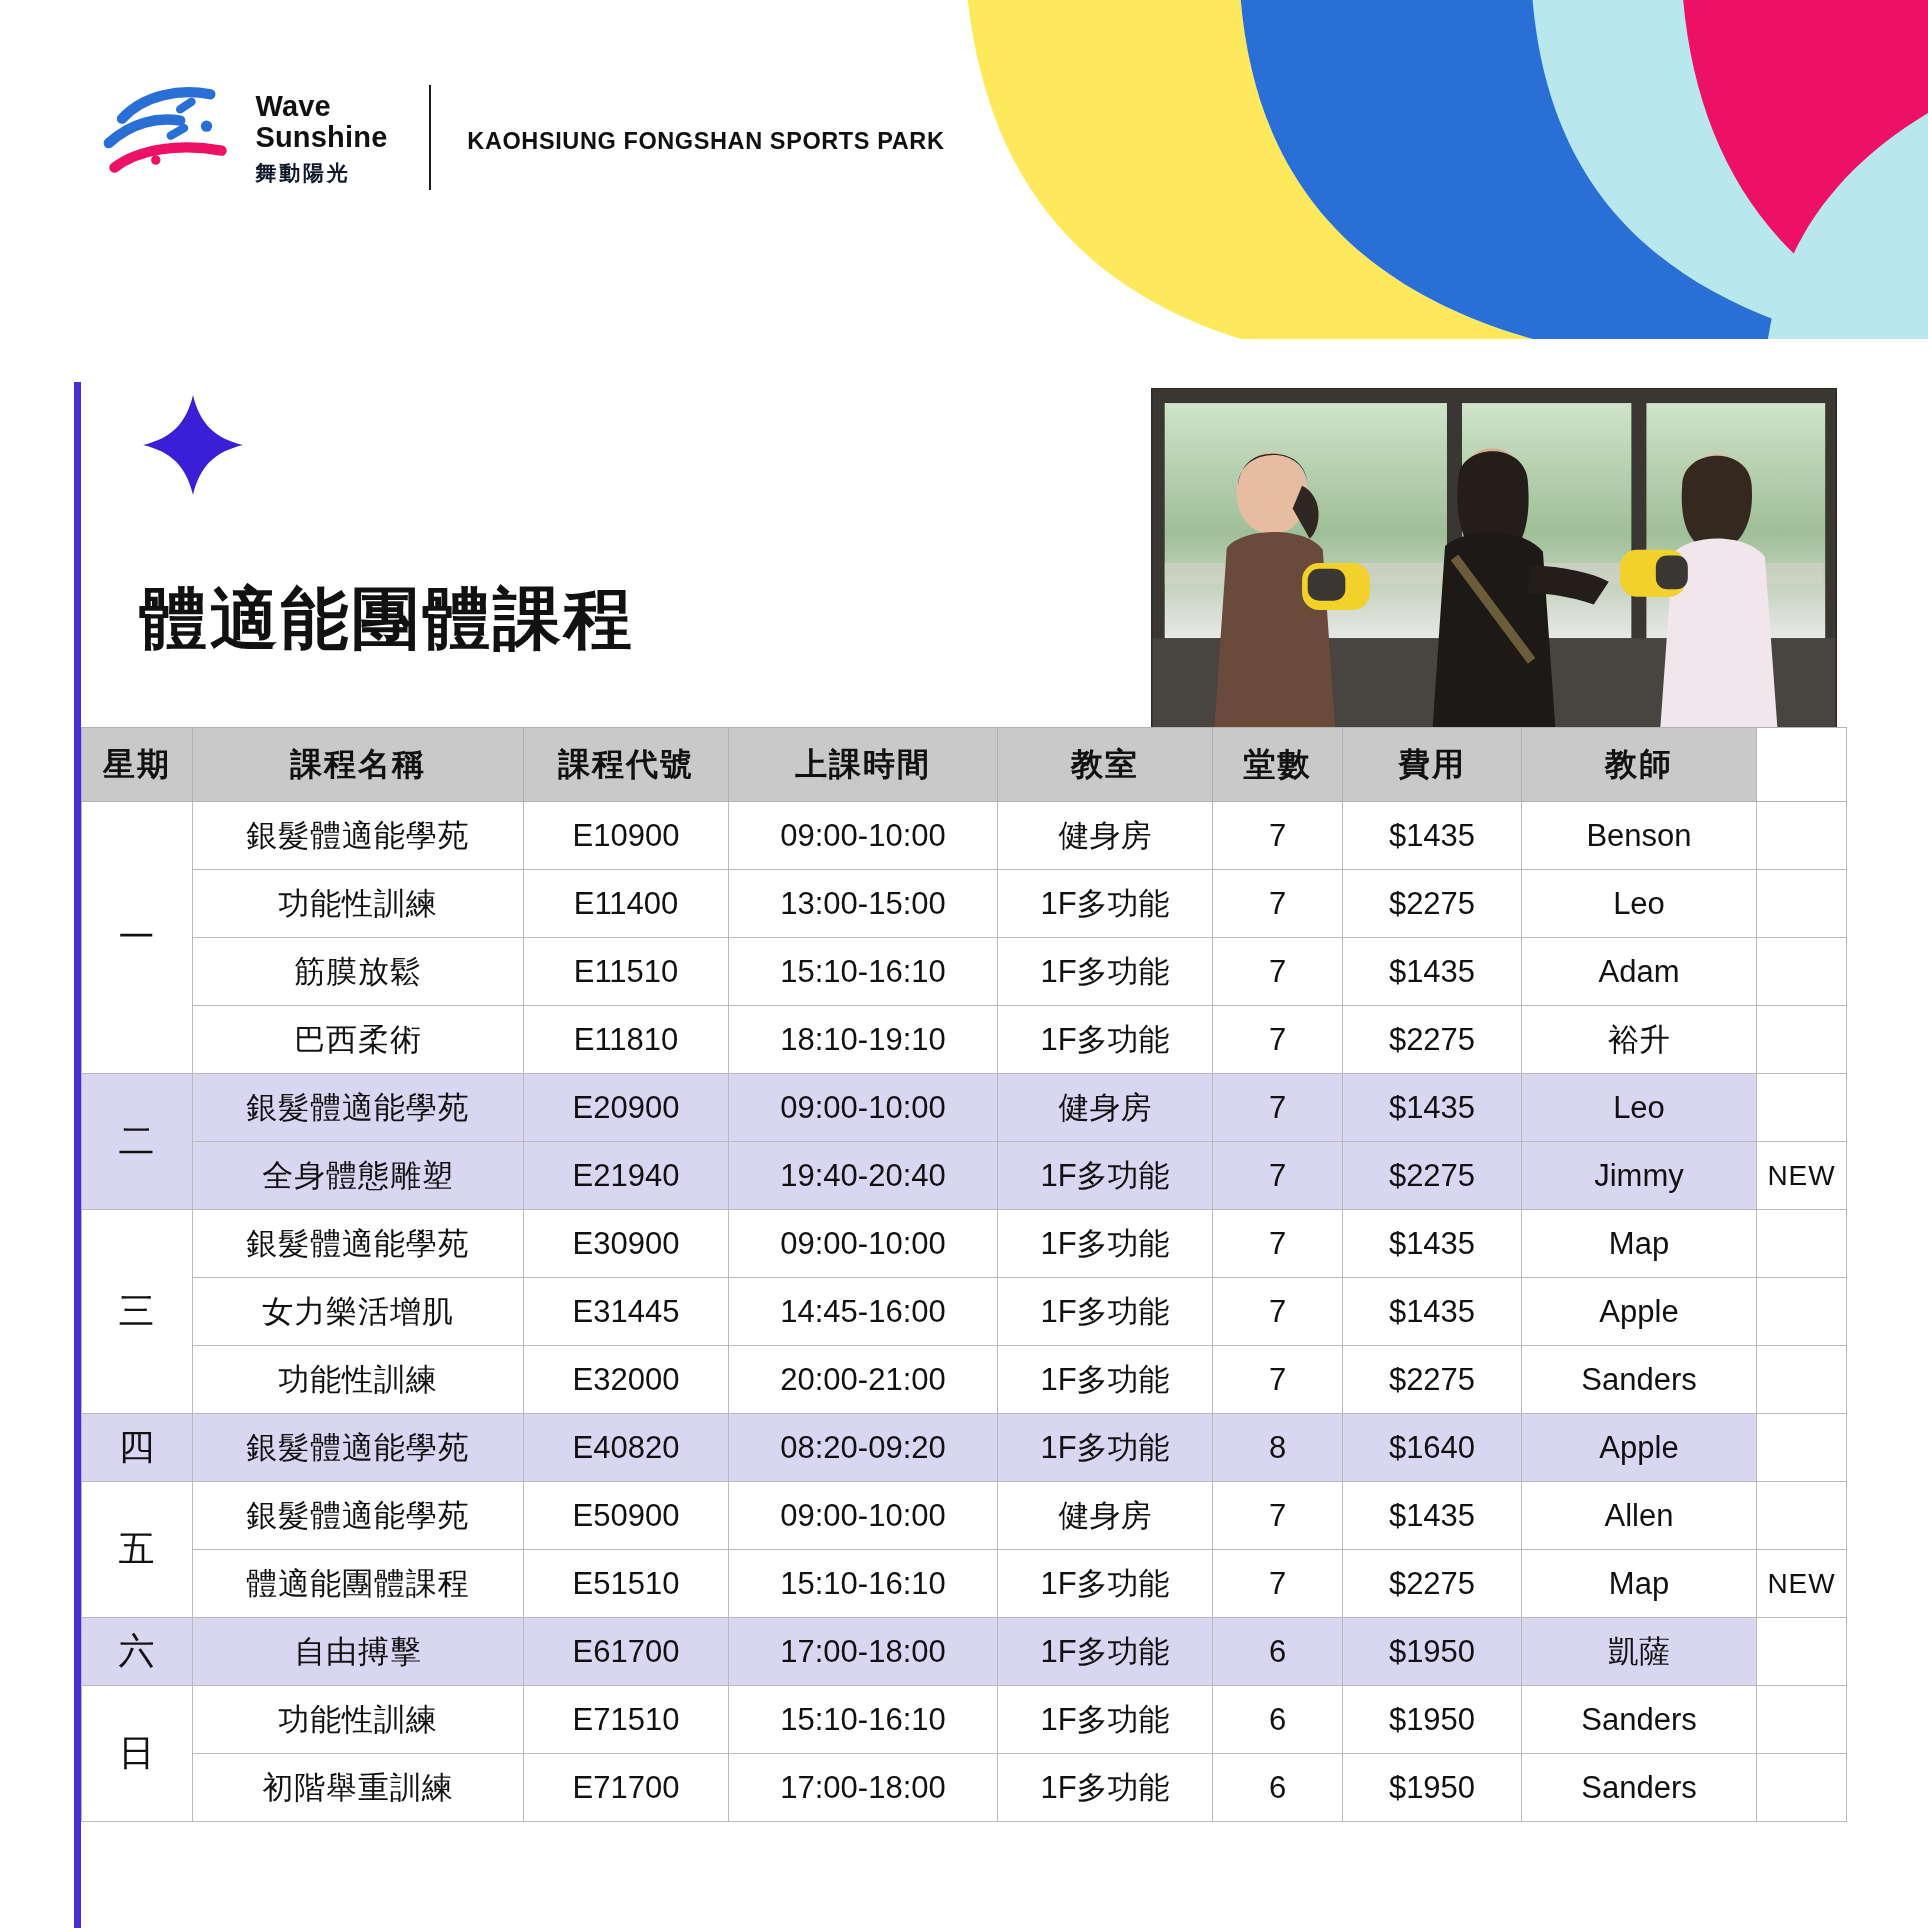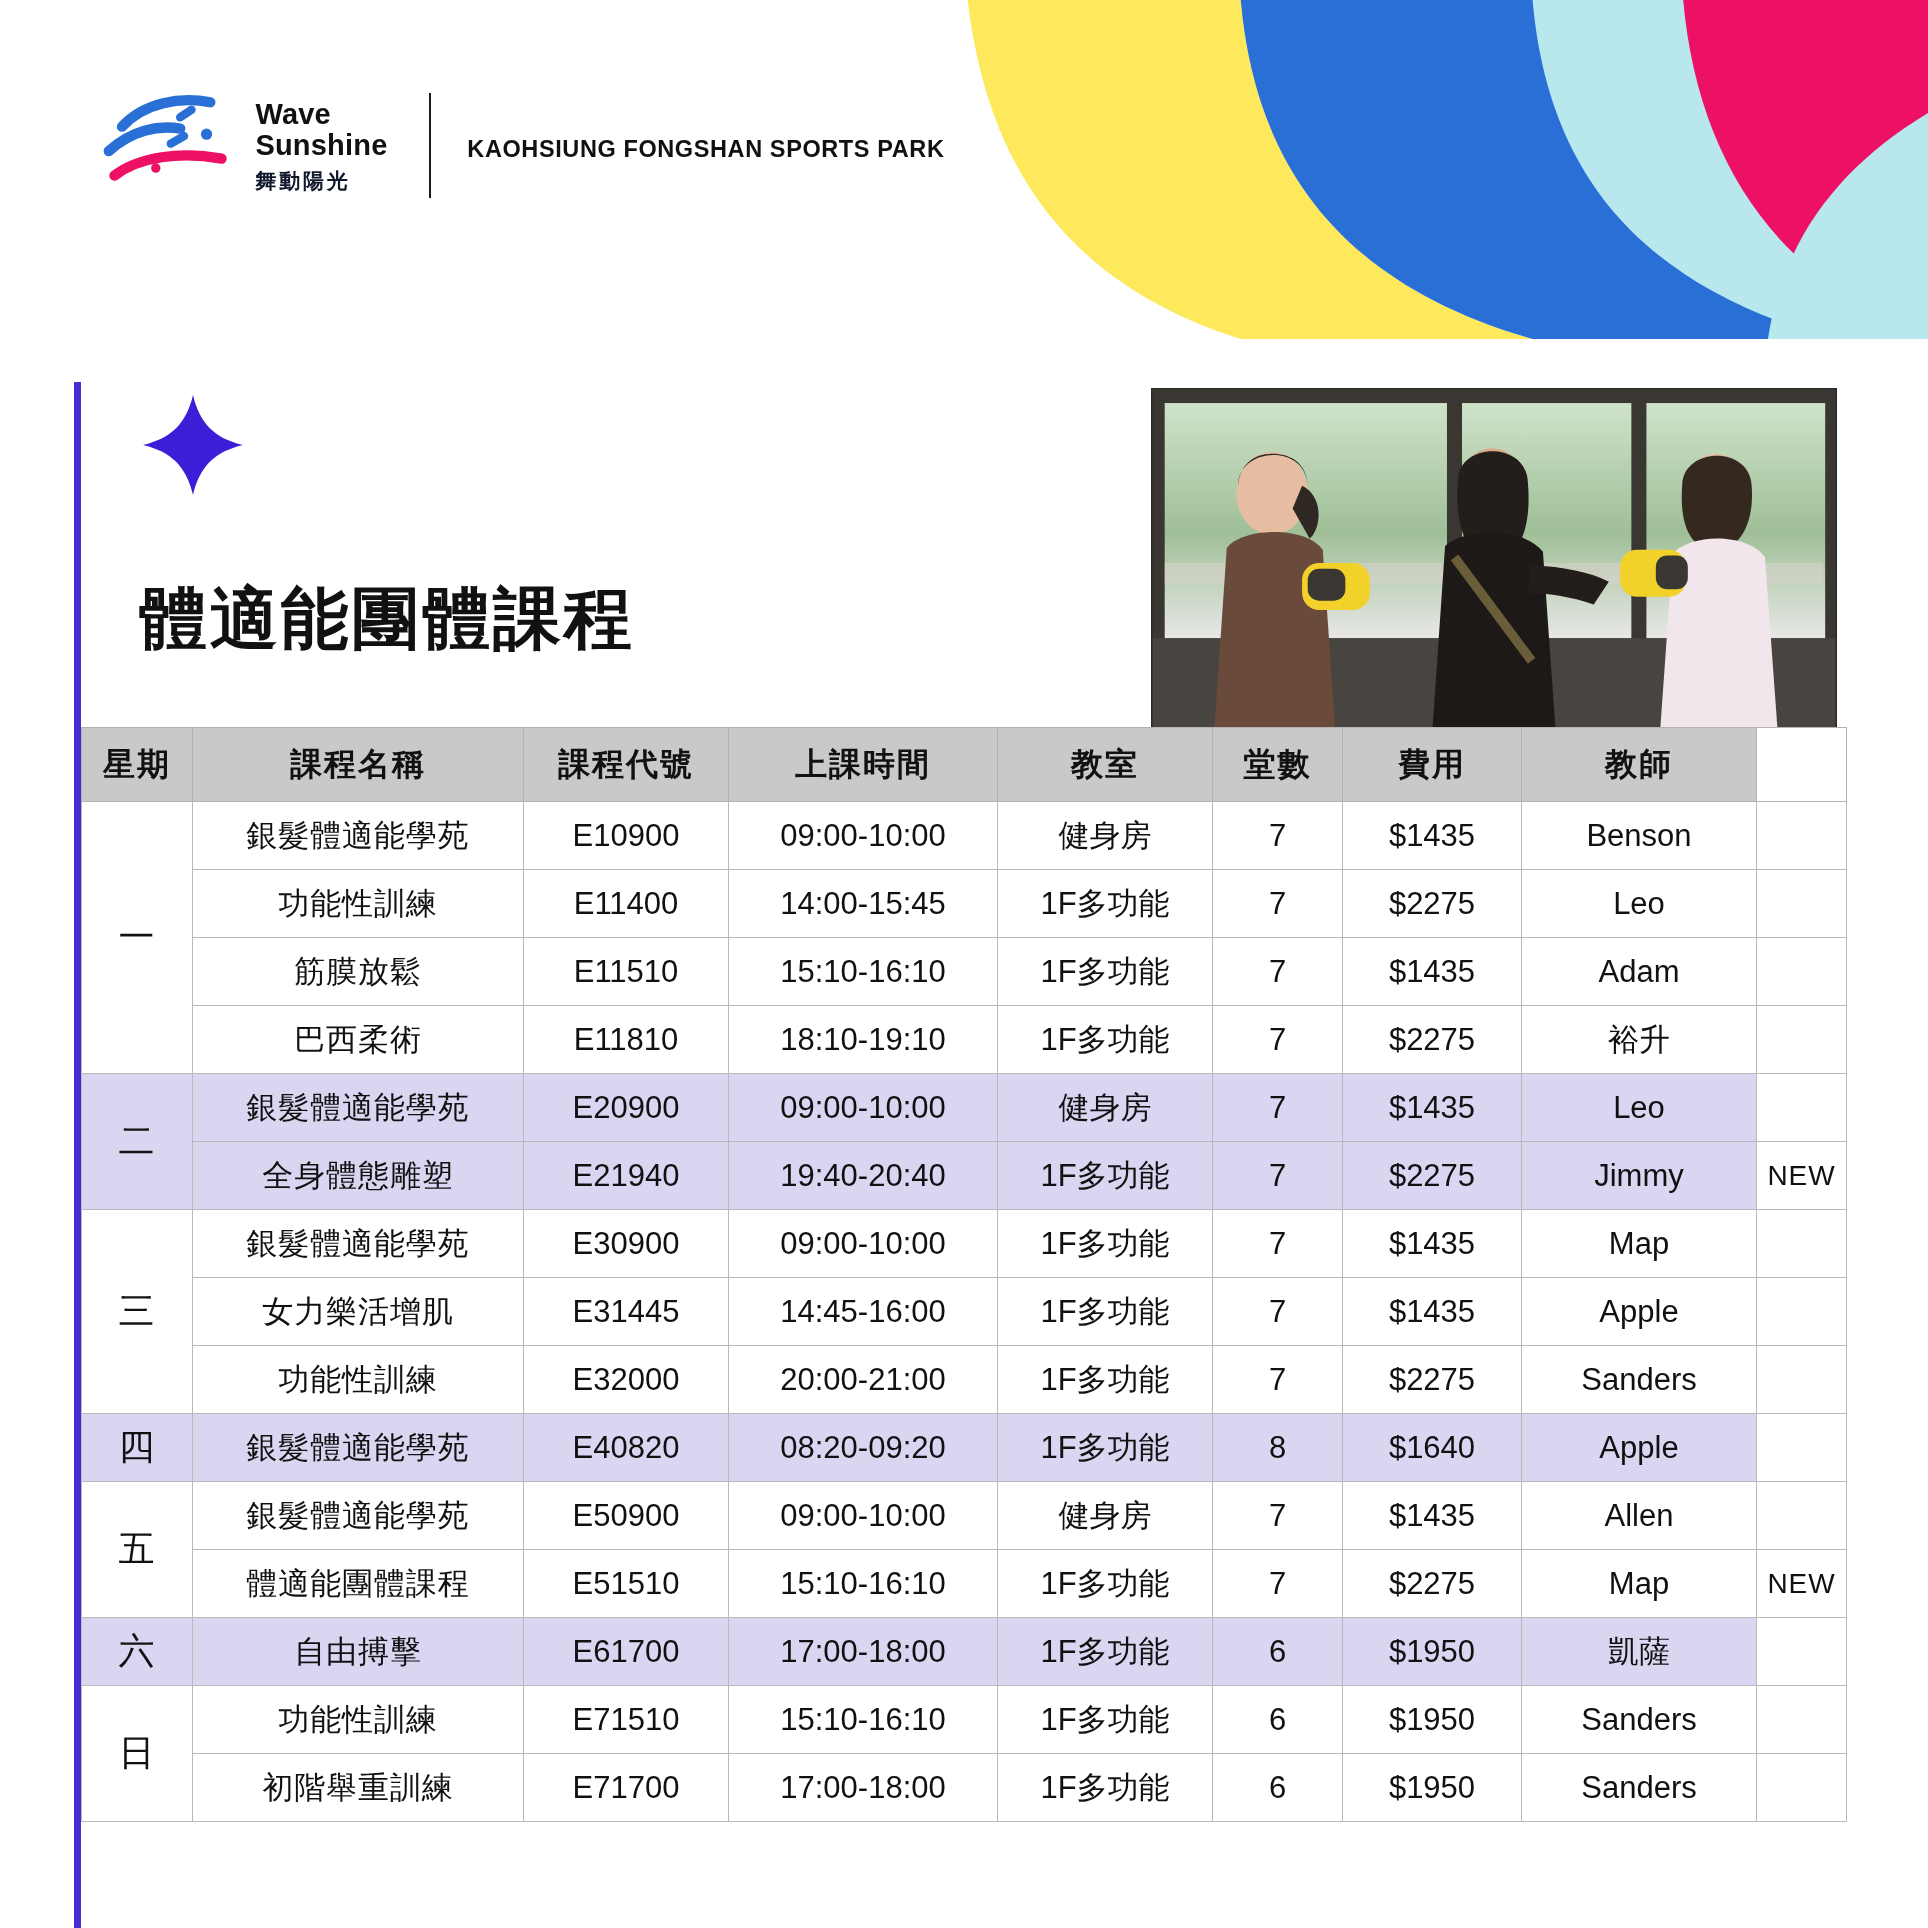--- a/index.html
+++ b/index.html
@@ -23,21 +23,21 @@
     right: 0;
     width: 998px;
     height: 339px;
     overflow: hidden;
     pointer-events: none;
   }
 
   
   .header {
     position: absolute;
-    top: 89px;
+    top: 81px;
     left: 90px;
     display: flex;
     align-items: center;
   }
   .logo-mark {
     width: 156px;
     height: 113px;
     position: relative;
     flex: none;
   }
@@ -309,21 +309,21 @@
           <td>09:00-10:00</td>
           <td>健身房</td>
           <td>7</td>
           <td>$1435</td>
           <td>Benson</td>
           <td class="newcell"></td>
         </tr>
         <tr>
           <td class="cname">功能性訓練</td>
           <td>E11400</td>
-          <td>14:00-15:45</td>
+          <td>13:00-15:00</td>
           <td>1F多功能</td>
           <td>7</td>
           <td>$2275</td>
           <td>Leo</td>
           <td class="newcell"></td>
         </tr>
         <tr>
           <td class="cname">筋膜放鬆</td>
           <td>E11510</td>
           <td>15:10-16:10</td>

